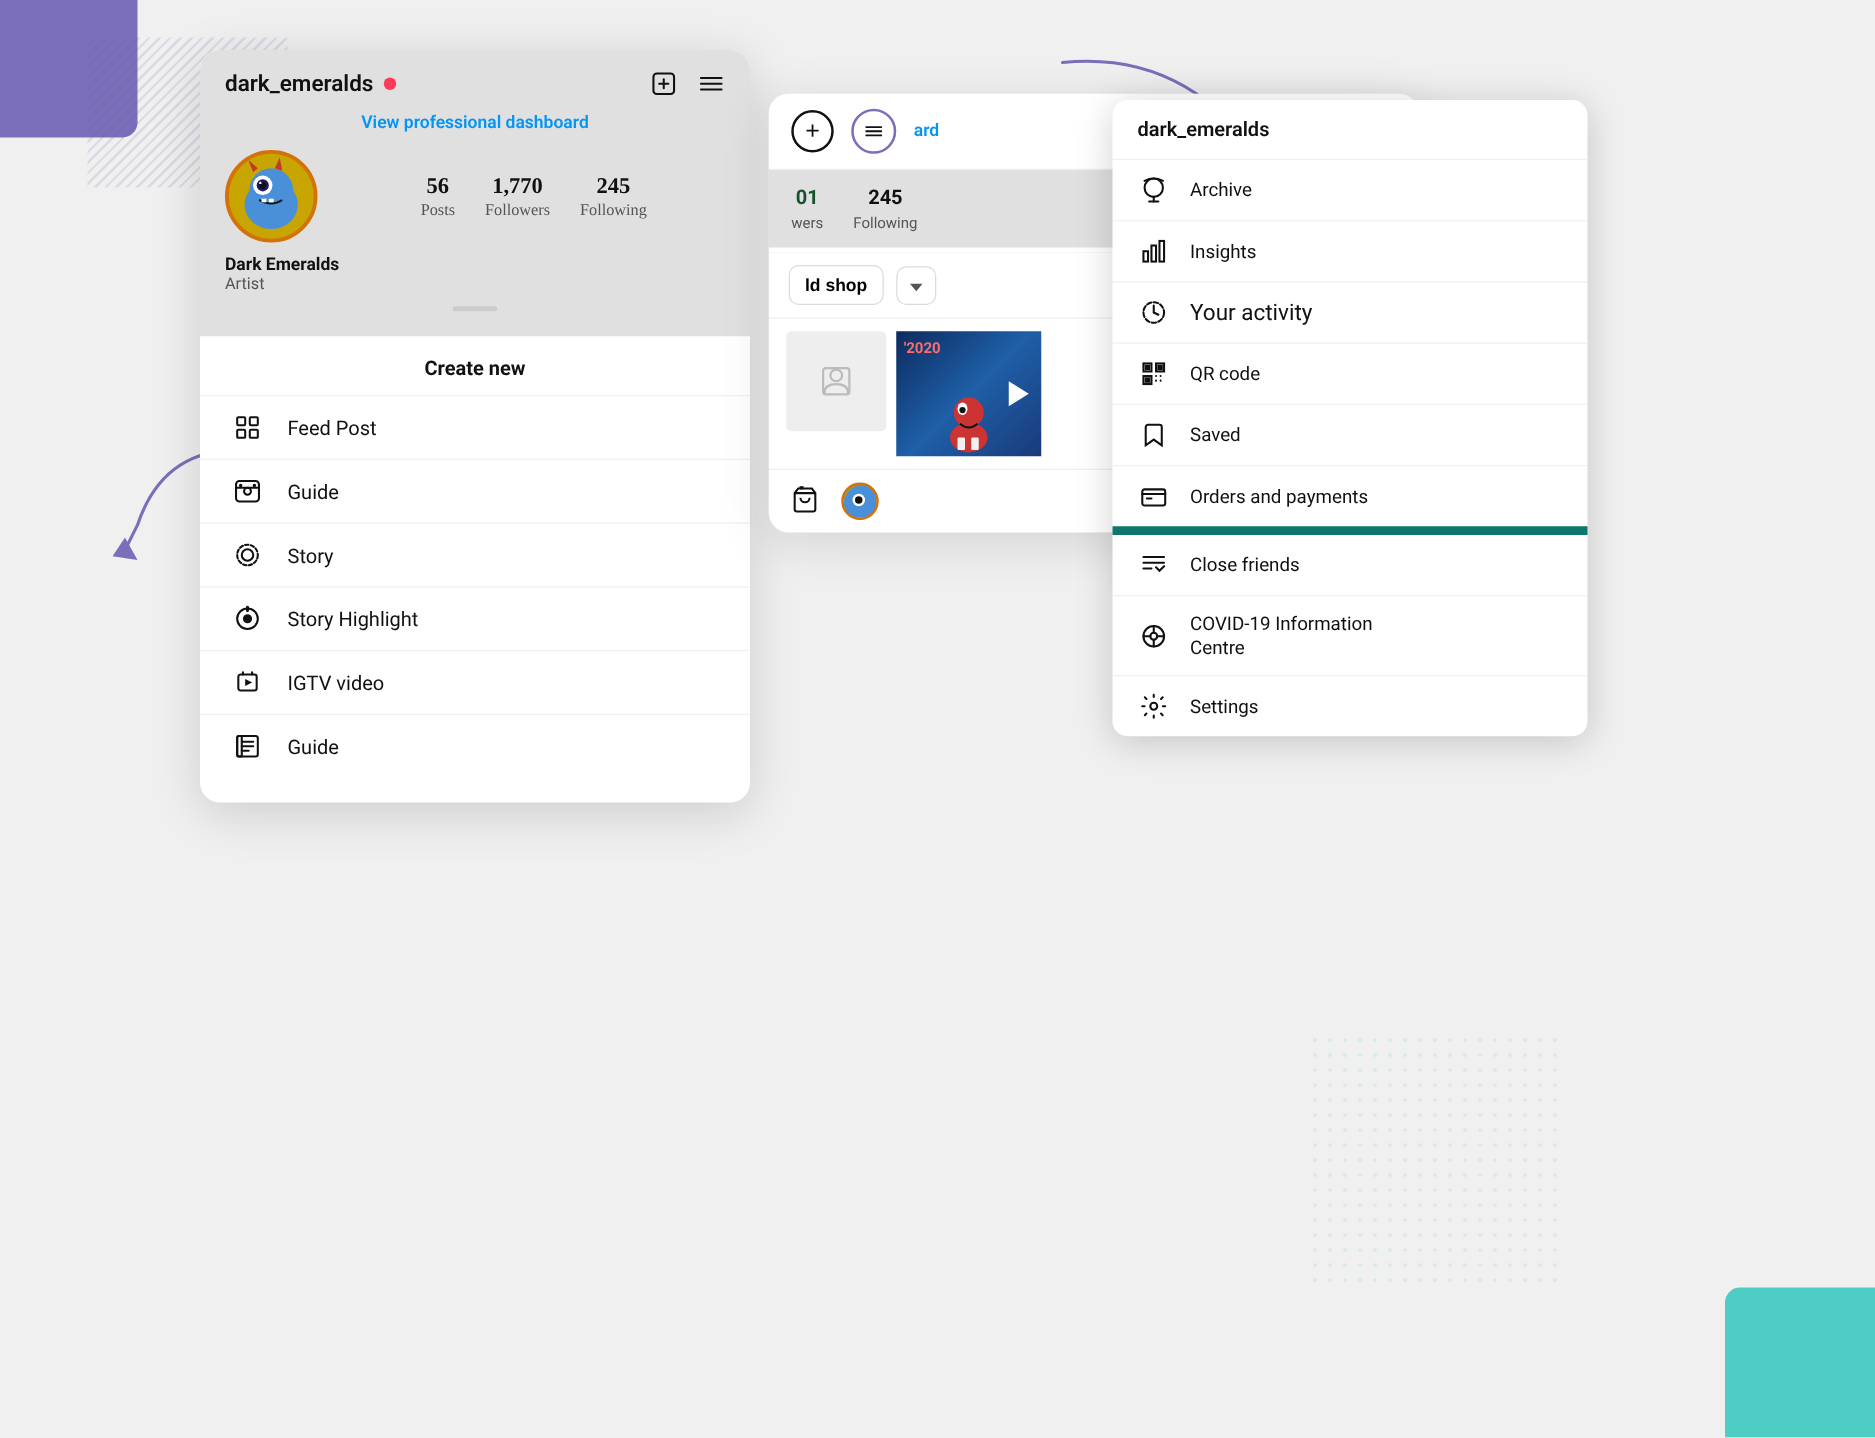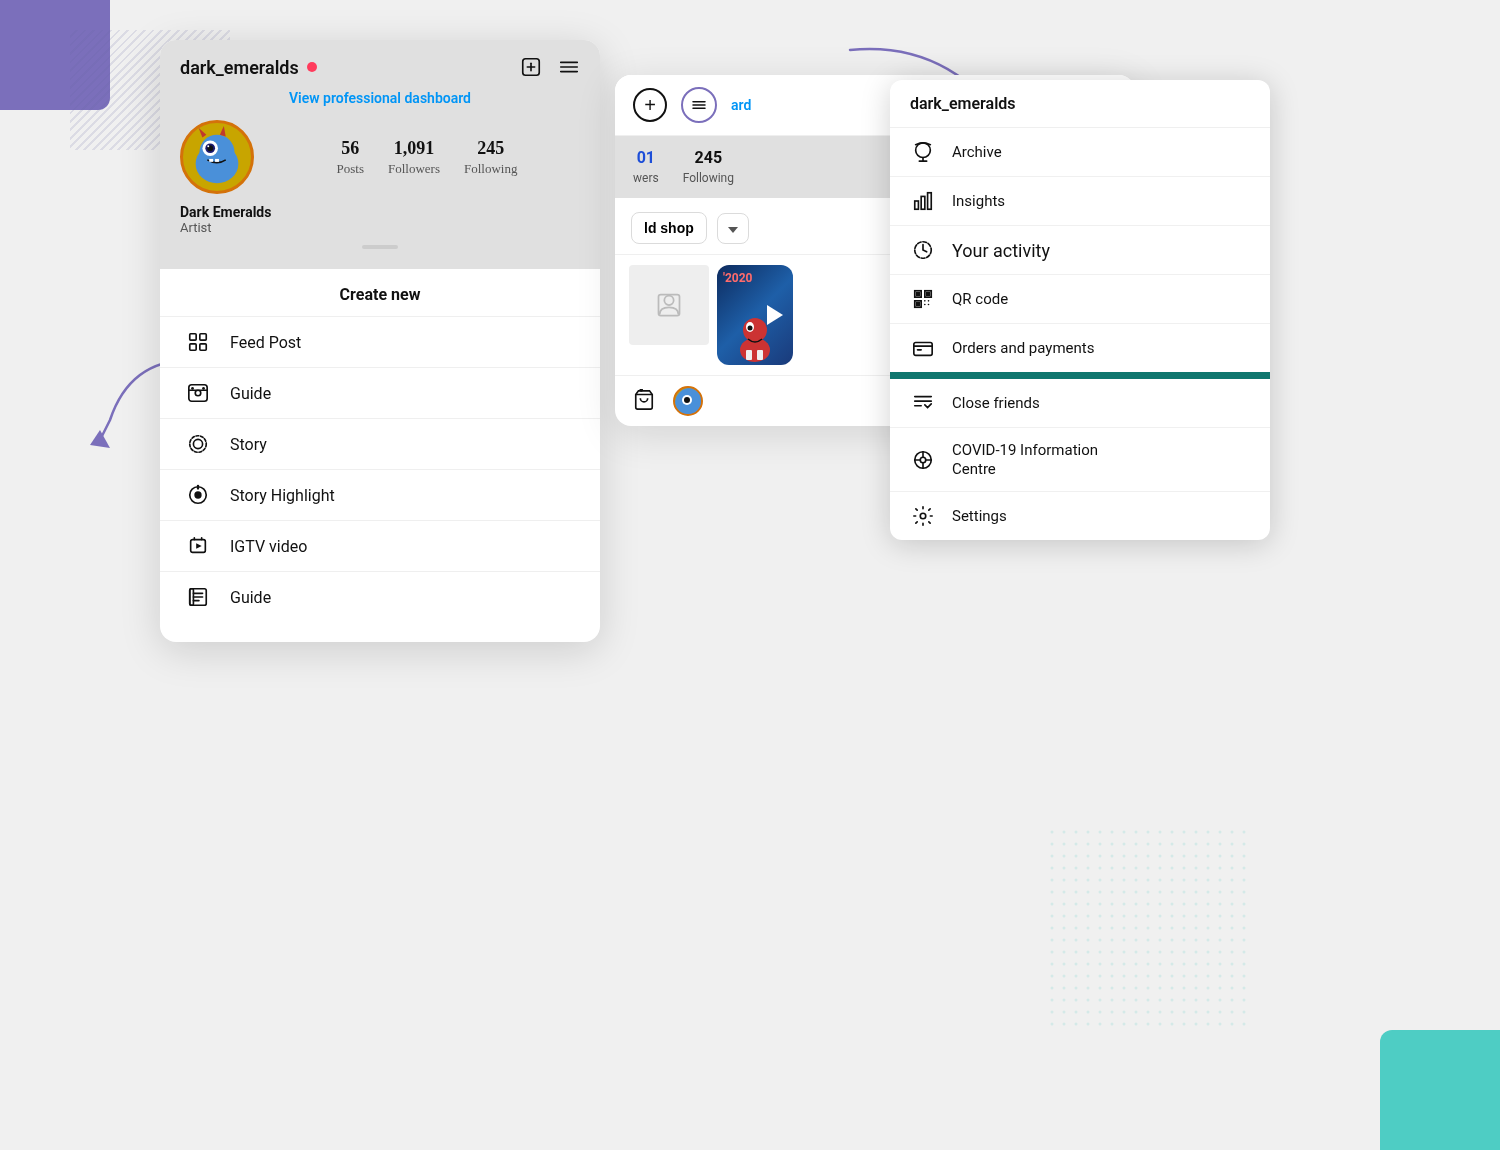--- a/index.html
+++ b/index.html
@@ -333,21 +333,21 @@
           <rect x="33" y="37" width="4" height="3" fill="white"></rect>
         </svg>
       </div>
 
       <div class="stats-row">
         <div class="stat-item">
           <span class="stat-number">56</span>
           <span class="stat-label">Posts</span>
         </div>
         <div class="stat-item">
-          <span class="stat-number">1,091</span>
+          <span class="stat-number">1,770</span>
           <span class="stat-label">Followers</span>
         </div>
         <div class="stat-item">
           <span class="stat-number">245</span>
           <span class="stat-label">Following</span>
         </div>
       </div>
     </div>
 
     <div style="margin-top:10px;">
@@ -443,21 +443,21 @@
         <line x1="3" y1="12" x2="21" y2="12"></line>
         <line x1="3" y1="17" x2="21" y2="17"></line>
       </svg>
     </button>
     <span style="color:#0095f6; font-size:14px; font-weight:600;">ard</span>
   </div>
 
   <div style="background:#e0e0e0; padding:12px 18px; display:flex; align-items:center; gap:20px; border-bottom:4px solid white;">
     <div style="display:flex; gap:24px; align-items:center;">
       <div style="text-align:center;">
-        <span style="font-size:16px; font-weight:700; color:#1d4ed8;">01</span><br>
+        <span style="font-size:16px; font-weight:700; color:#14532d;">01</span><br>
         <span style="font-size:12px; color:#555;">wers</span>
       </div>
       <div style="text-align:center;">
         <span style="font-size:16px; font-weight:700; color:#111;">245</span><br>
         <span style="font-size:12px; color:#555;">Following</span>
       </div>
     </div>
   </div>
 
   <div style="padding:10px 16px; display:flex; gap:10px; align-items:center; border-bottom:1px solid #efefef;">
@@ -469,21 +469,21 @@
 
   <div style="padding:10px 14px; display:flex; gap:8px; border-bottom:1px solid #efefef;">
     <div style="width:80px; height:80px; background:#eee; border-radius:4px; display:flex; align-items:center; justify-content:center;">
       <svg width="28" height="28" viewBox="0 0 24 24" fill="none" stroke="#bbb" stroke-width="1.5">
         <circle cx="12" cy="8" r="4"></circle>
         <path d="M 4 20 Q 4 14 12 14 Q 20 14 20 20"></path>
         <rect x="3" y="3" width="18" height="18" rx="2"></rect>
       </svg>
     </div>
 
-    <div style="width:76px; height:100px; background:linear-gradient(135deg, #0d2b5e 0%, #1e5fa8 50%, #1a3a7a 100%); border-radius:12px; position:relative; display:flex; align-items:center; justify-content:center; overflow:hidden;">
+    <div style="width:116px; height:100px; background:linear-gradient(135deg, #0d2b5e 0%, #1e5fa8 50%, #1a3a7a 100%); border-radius:0; position:relative; display:flex; align-items:center; justify-content:center; overflow:hidden;">
       <span style="color:#ff6b6b; font-size:12px; font-weight:700; position:absolute; top:6px; left:6px;">'2020</span>
       <div style="width:0; height:0; border-left:16px solid white; border-top:10px solid transparent; border-bottom:10px solid transparent; position:absolute; right:10px; top:50%; transform:translateY(-50%);"></div>
 
       <svg width="70" height="70" viewBox="0 0 70 70" style="position:absolute; bottom:0;">
         <ellipse cx="35" cy="55" rx="15" ry="12" fill="#cc3333"></ellipse>
         <circle cx="35" cy="35" r="12" fill="#cc3333"></circle>
         <ellipse cx="30" cy="32" rx="4" ry="5" fill="white"></ellipse>
         <circle cx="30" cy="33" r="2.5" fill="#111"></circle>
         <path d="M 28 44 Q 35 50 42 44" stroke="#111" stroke-width="1.5" fill="none"></path>
         <rect x="26" y="55" width="6" height="10" fill="#f0f0f0" rx="1"></rect>
@@ -560,20 +560,28 @@
         <line x1="14" y1="18" x2="14" y2="18"></line>
         <line x1="18" y1="18" x2="18" y2="18"></line>
         <rect x="5" y="5" width="3" height="3" fill="#111"></rect>
         <rect x="16" y="5" width="3" height="3" fill="#111"></rect>
         <rect x="5" y="16" width="3" height="3" fill="#111"></rect>
       </svg>
     </div>
     <span style="font-size:15px; color:#111;">QR code</span>
   </div>
 
+  <div style="display:flex; align-items:center; gap:16px; padding:13px 20px; cursor:pointer; border-bottom:1px solid #f0f0f0;">
+    <div style="width:26px; display:flex; align-items:center; justify-content:center;">
+      <svg width="22" height="22" viewBox="0 0 24 24" fill="none" stroke="#111" stroke-width="1.8" stroke-linecap="round">
+        <path d="M19 21l-7-5-7 5V5a2 2 0 0 1 2-2h10a2 2 0 0 1 2 2z"></path>
+      </svg>
+    </div>
+    <span style="font-size:15px; color:#111;">Saved</span>
+  </div>
 
   <div style="display:flex; align-items:center; gap:16px; padding:13px 20px; cursor:pointer; border-bottom:7px solid #0f766e;">
     <div style="width:26px; display:flex; align-items:center; justify-content:center;">
       <svg width="22" height="22" viewBox="0 0 24 24" fill="none" stroke="#111" stroke-width="1.8" stroke-linecap="round">
         <rect x="2" y="6" width="20" height="14" rx="2"></rect>
         <line x1="2" y1="10" x2="22" y2="10"></line>
         <line x1="6" y1="14" x2="10" y2="14"></line>
       </svg>
     </div>
     <span style="font-size:15px; color:#111;">Orders and payments</span>

